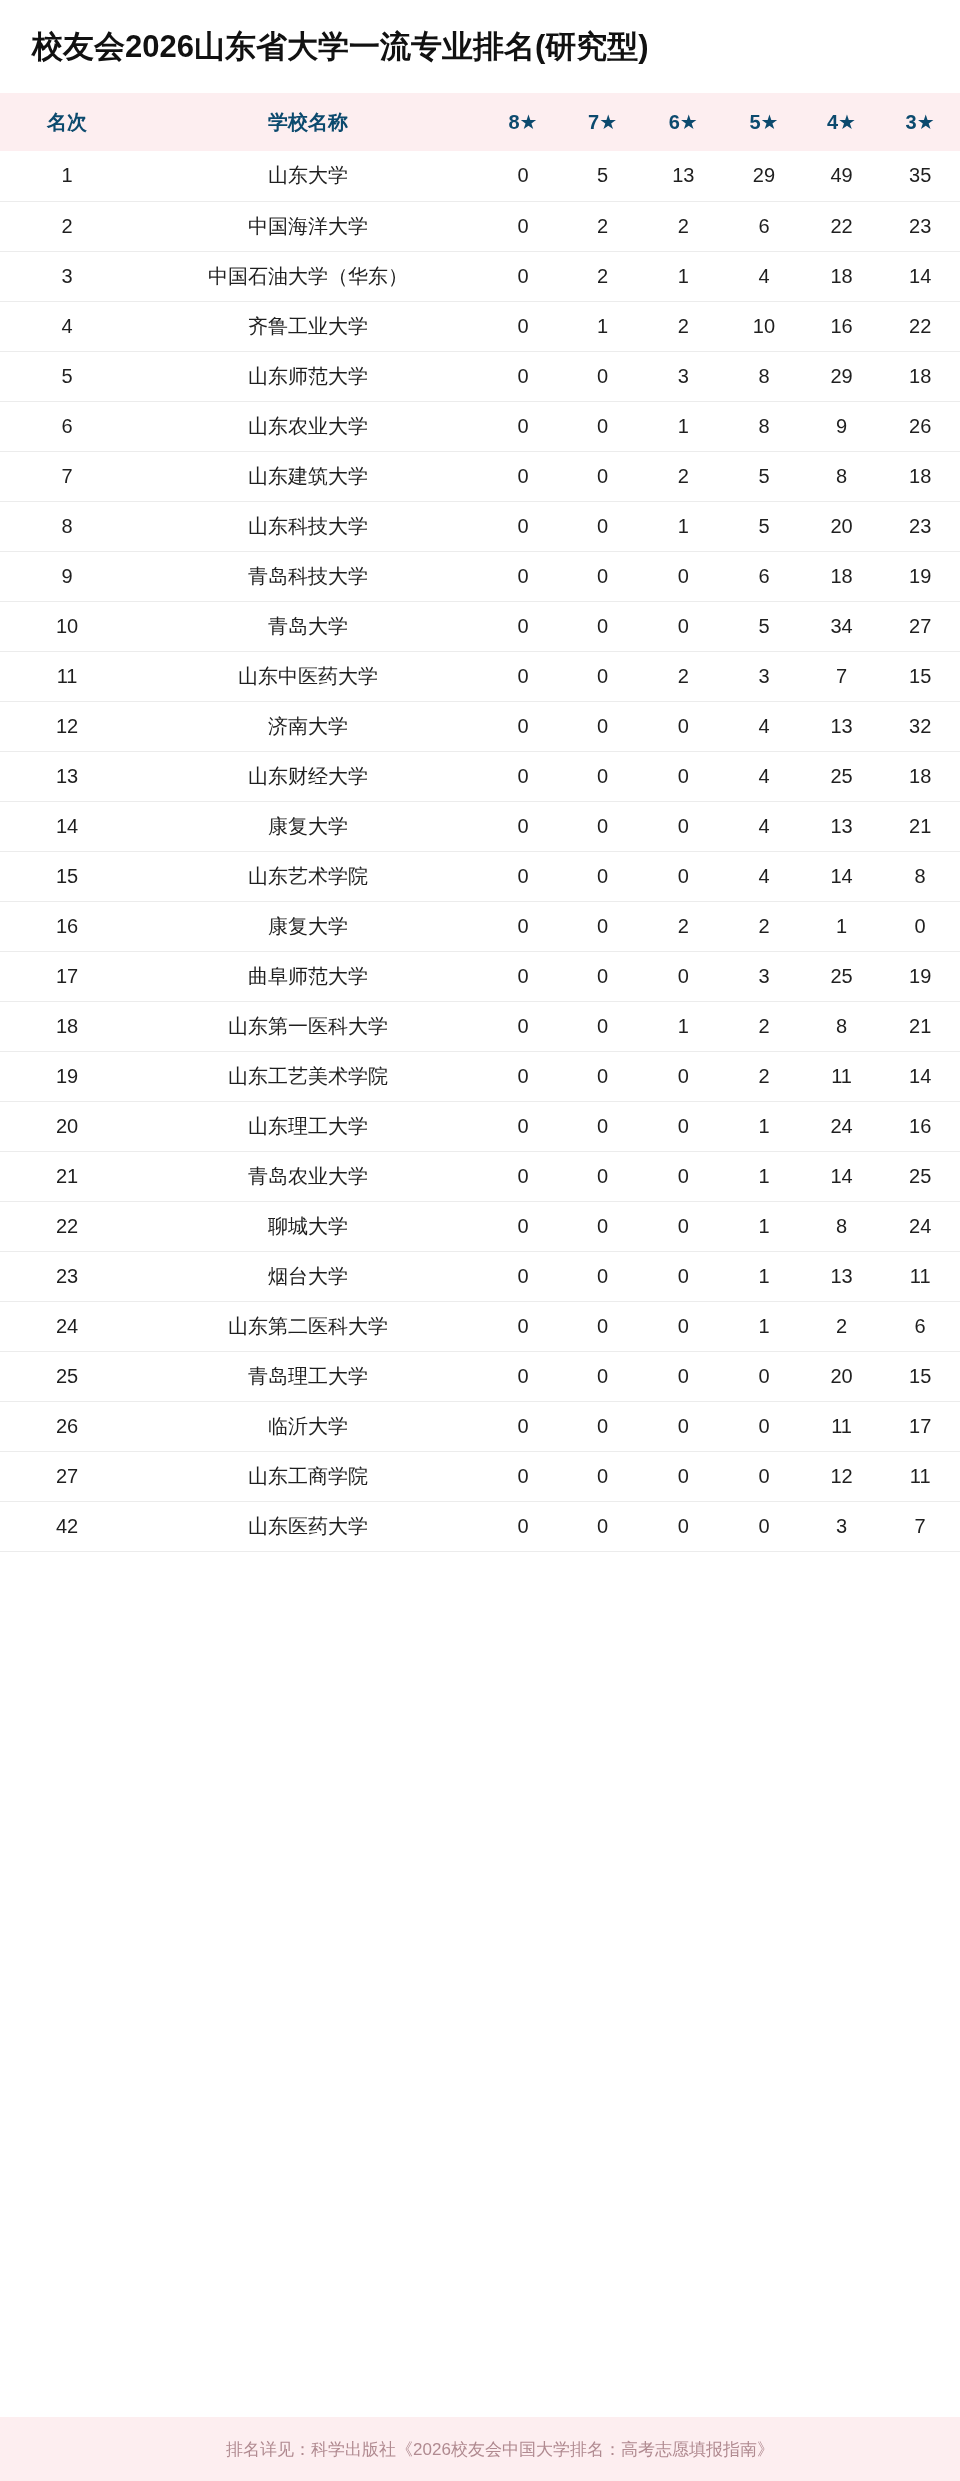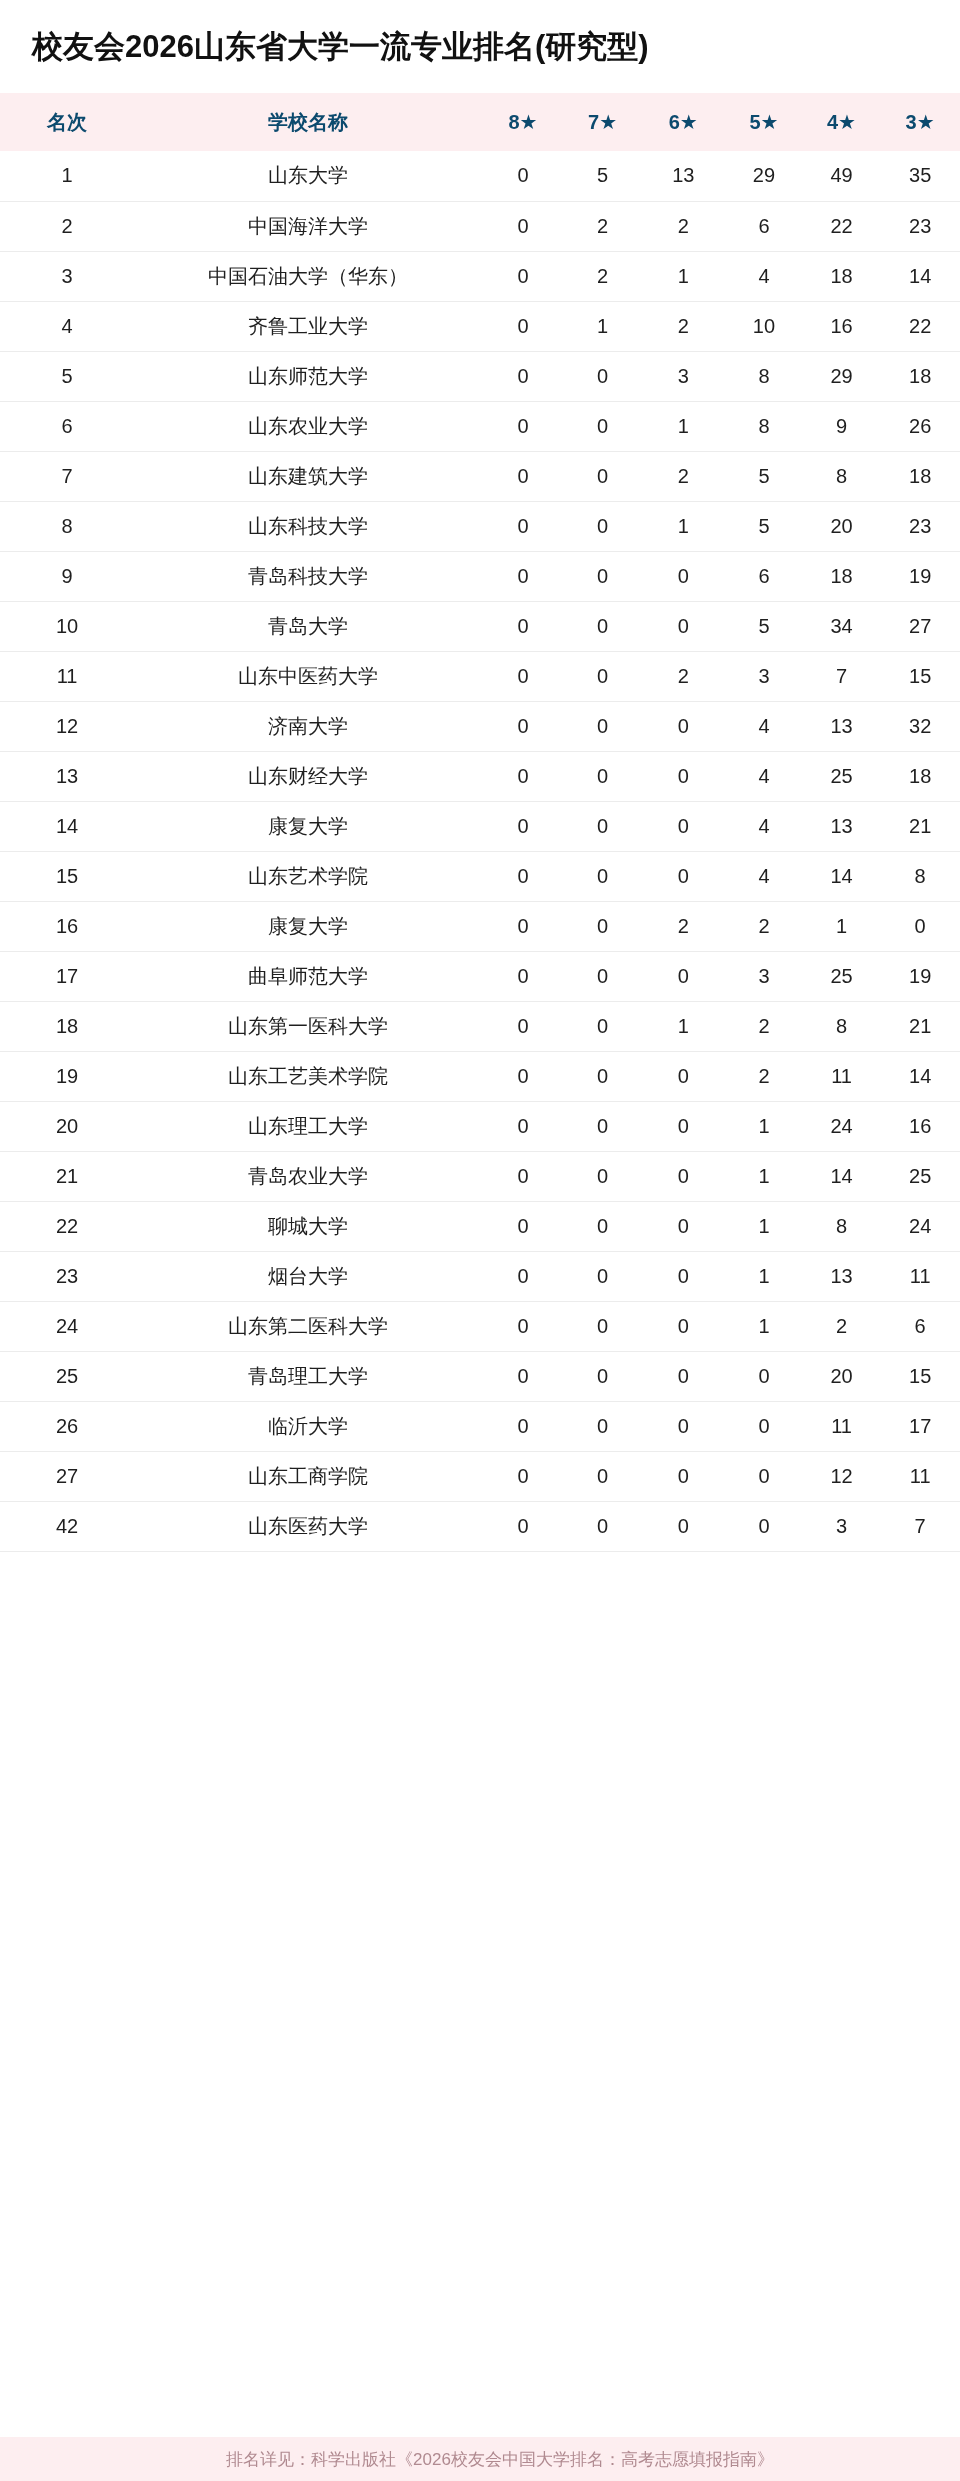--- a/index.html
+++ b/index.html
@@ -62,21 +62,21 @@
     font-size: 20px;
     color: #1f1f1f;
     text-align: center;
     vertical-align: middle;
     border: none;
   }
   tbody td.rank { font-size: 20px; }
   tbody td.name { font-size: 20px; }
   .footer {
     background: #fdeef0;
-    height: 44px;
+    height: 64px;
     display: flex;
     align-items: center;
     justify-content: center;
     margin-top: 0;
     padding-left: 40px;
   }
   .footer .note {
     font-size: 17px;
     color: #b08a90;
     white-space: nowrap;

